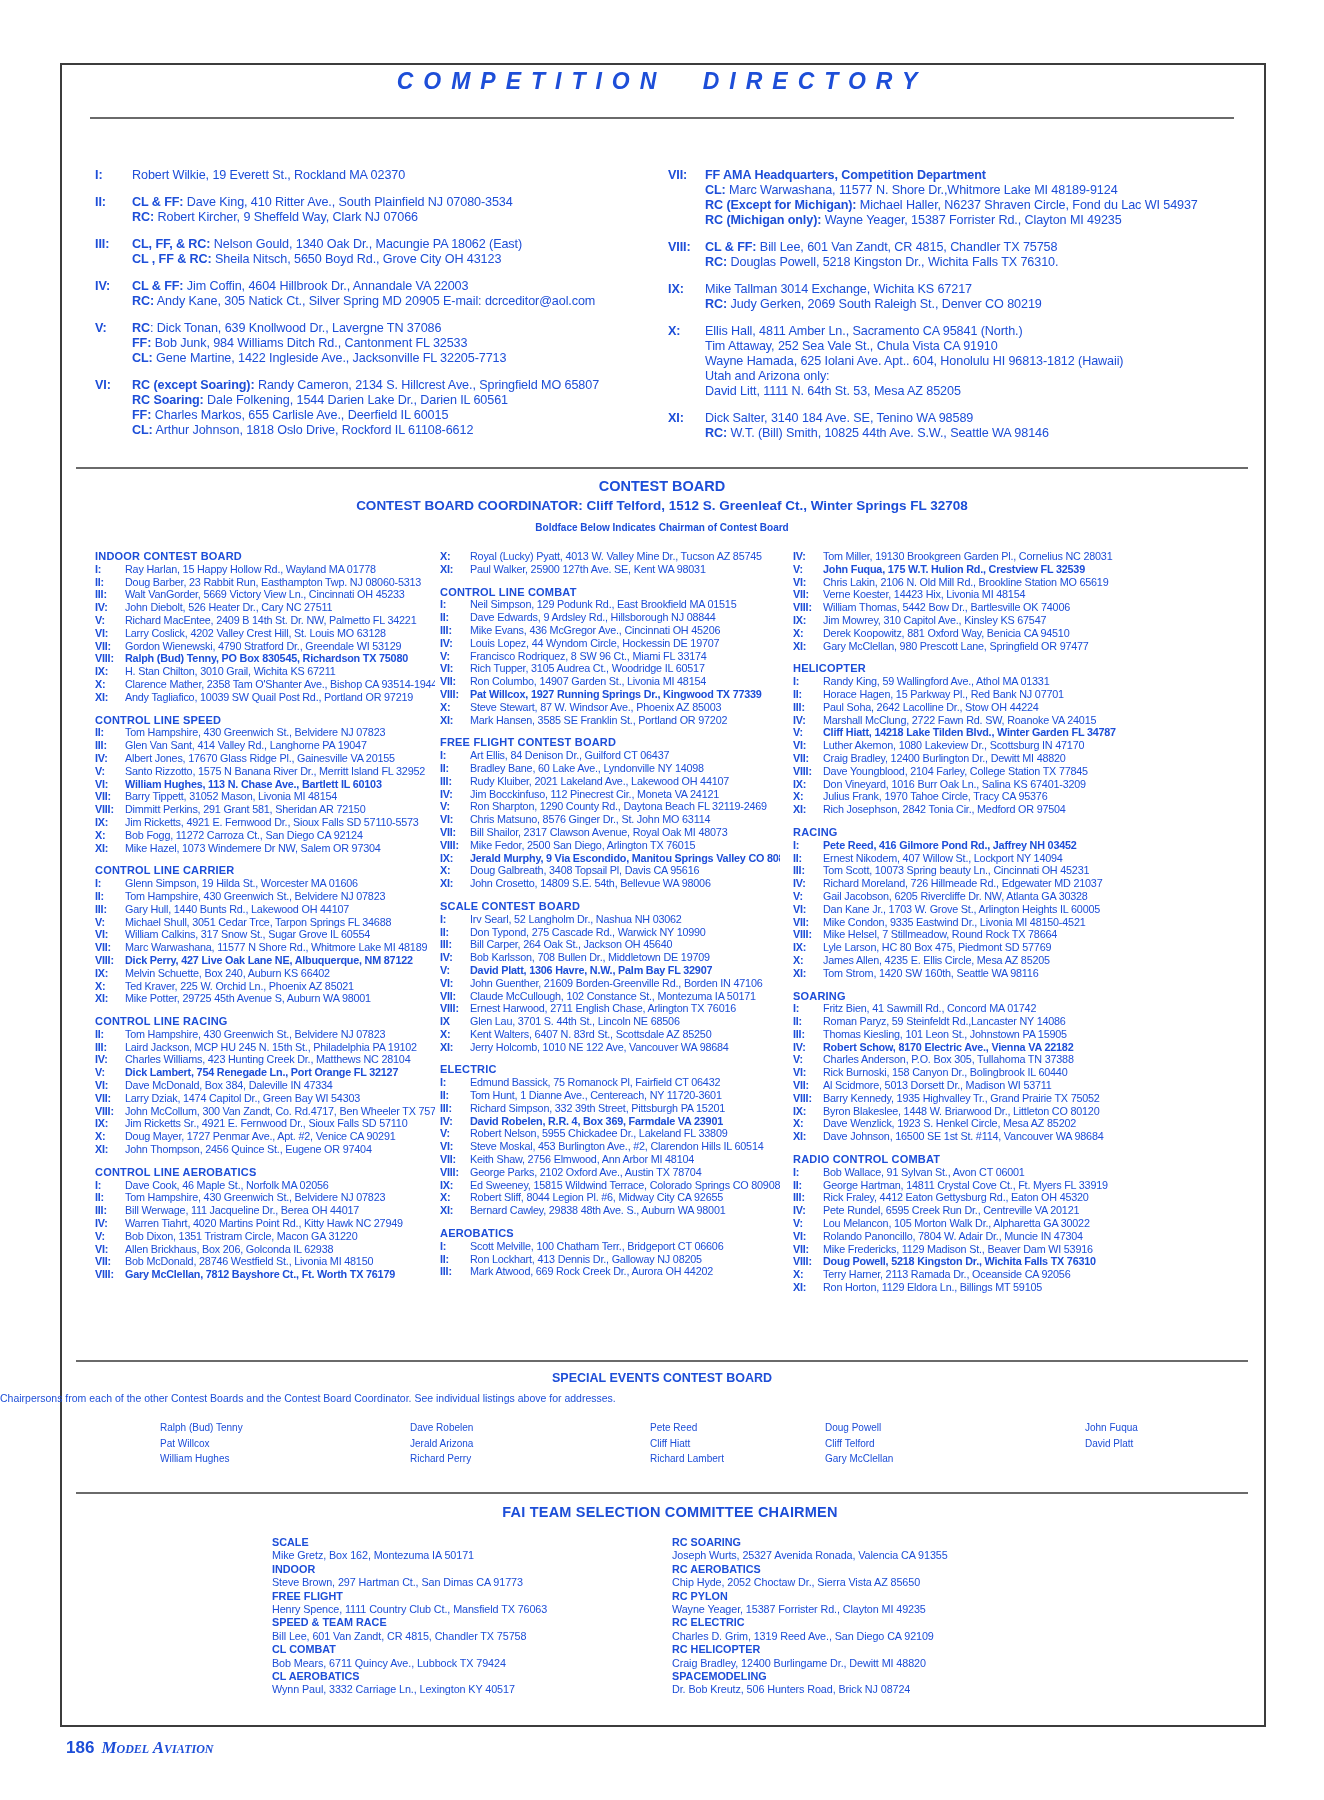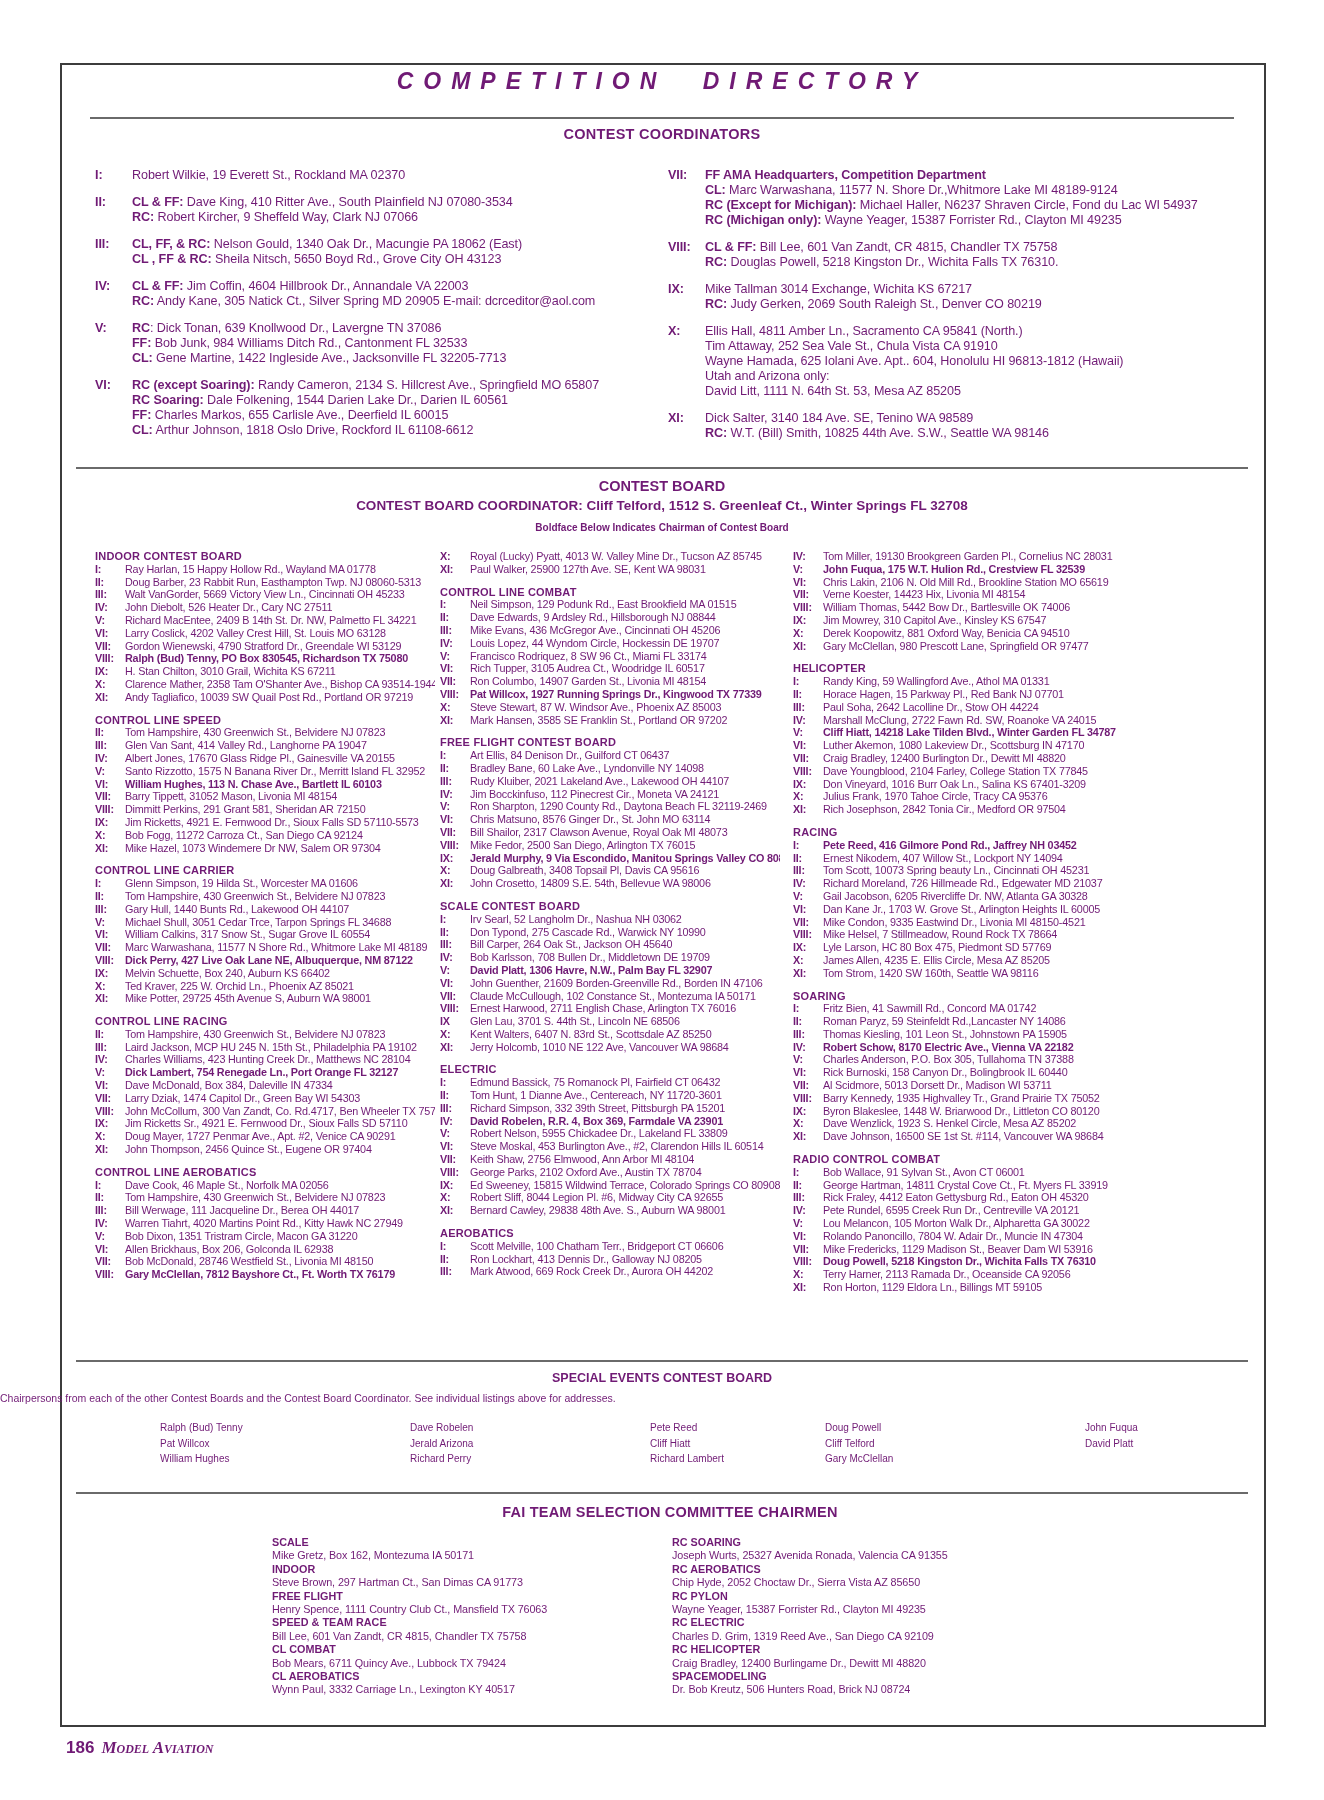--- a/index.html
+++ b/index.html
@@ -1,16 +1,16 @@
 <!DOCTYPE html>
 <html><head>
 <meta charset="utf-8">
 <style>
   html,body{margin:0;padding:0;background:#ffffff;}
-  #page{position:relative;width:1324px;height:1800px;background:#ffffff;color:#701a75;
+  #page{position:relative;width:1324px;height:1800px;background:#ffffff;color:#1d4ed8;
         font-family:"Liberation Sans",sans-serif;overflow:hidden;}
   #frame{position:absolute;left:60px;top:63px;width:1202px;height:1660px;
          border:2px solid #3c3c3c;background:#fff;}
   #title{position:absolute;left:0;top:68px;width:100%;text-align:center;
          font-size:23px;font-weight:bold;font-style:italic;letter-spacing:10px;word-spacing:20px;}
   .rule{position:absolute;height:2px;background:#6a6a6a;}
   #rule-title{left:90px;top:117px;width:1144px;}
   #rule-board{left:76px;top:467px;width:1172px;}
   #rule-se{left:76px;top:1360px;width:1172px;}
   #rule-fai{left:76px;top:1492px;width:1172px;}
@@ -67,21 +67,20 @@
 </style>
 </head>
 <body>
 
 <div id="page">
   <div id="frame"></div>
 
   <div id="title">COMPETITION DIRECTORY</div>
   <div id="rule-title" class="rule"></div>
 
-  <div id="coord-heading">CONTEST COORDINATORS</div>
   <div id="coord-col-0" class="coord-col">
       <div class="c-entry">
         <div class="c-line"><span class="c-num">I:</span>Robert Wilkie, 19 Everett St., Rockland MA 02370</div>
       </div>
       <div class="c-entry">
         <div class="c-line"><span class="c-num">II:</span><b>CL &amp; FF:</b> Dave King, 410 Ritter Ave., South Plainfield NJ 07080-3534</div>
         <div class="c-line"><b>RC:</b> Robert Kircher, 9 Sheffeld Way, Clark NJ 07066</div>
       </div>
       <div class="c-entry">
         <div class="c-line"><span class="c-num">III:</span><b>CL, FF, &amp; RC:</b> Nelson Gould, 1340 Oak Dr., Macungie PA 18062 (East)</div>

